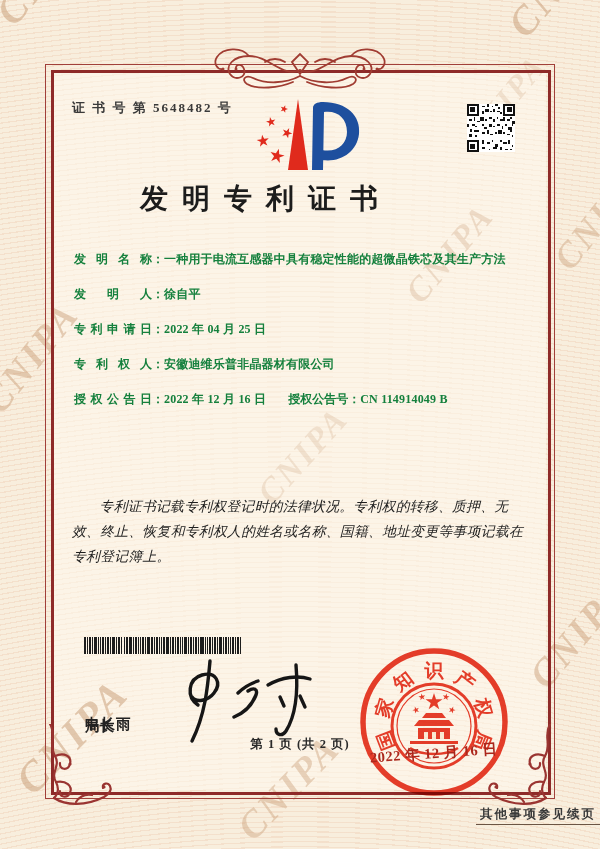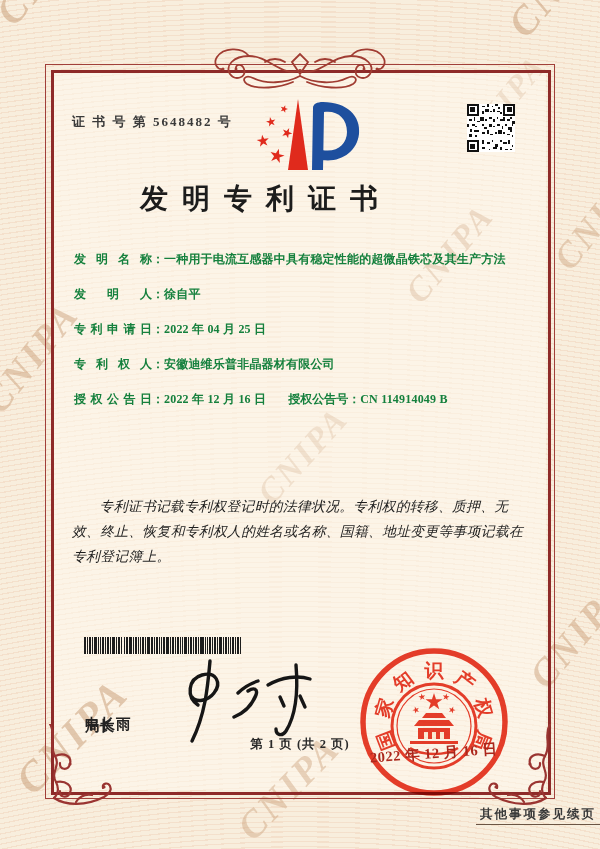--- a/index.html
+++ b/index.html
@@ -13,21 +13,21 @@
   .inner-panel{position:absolute;left:52px;top:71px;width:494px;height:719px;
     background:rgba(255,250,238,0.55);z-index:1;}
   
   .wm{position:absolute;z-index:2;font-family:"Liberation Serif",serif;font-style:italic;font-weight:700;
       color:#c89b74;letter-spacing:3px;transform-origin:left top;pointer-events:none;}
   
   .b-outer{position:absolute;left:45px;top:64px;width:508px;height:733px;border:1px solid #a1403a;z-index:3;}
   .b-inner{position:absolute;left:51px;top:70px;width:494px;height:719px;border:3px solid #8e2a28;z-index:3;}
   .orn{position:absolute;z-index:4;}
   
-  .cert-no{position:absolute;left:72px;top:113px;z-index:5;font-size:13px;font-weight:700;
+  .cert-no{position:absolute;left:72px;top:99px;z-index:5;font-size:13px;font-weight:700;
     color:#3a3a3a;letter-spacing:2px;}
   .logo{position:absolute;left:234px;top:96px;z-index:5;}
   .qr{position:absolute;left:467px;top:104px;z-index:5;}
   .title{position:absolute;left:0;top:180px;width:518px;text-align:center;z-index:5;
     font-size:28px;font-weight:700;color:#1c1c1c;letter-spacing:0.5em;text-indent:0.5em;}
   
   .fields{position:absolute;left:74px;top:249px;width:462px;z-index:5;
     font-weight:700;font-size:12px;color:#15803d;}
   .frow{margin-bottom:15px;line-height:20px;white-space:nowrap;}
   .flabel{display:inline-block;width:78px;text-align:justify;text-align-last:justify;vertical-align:top;}

